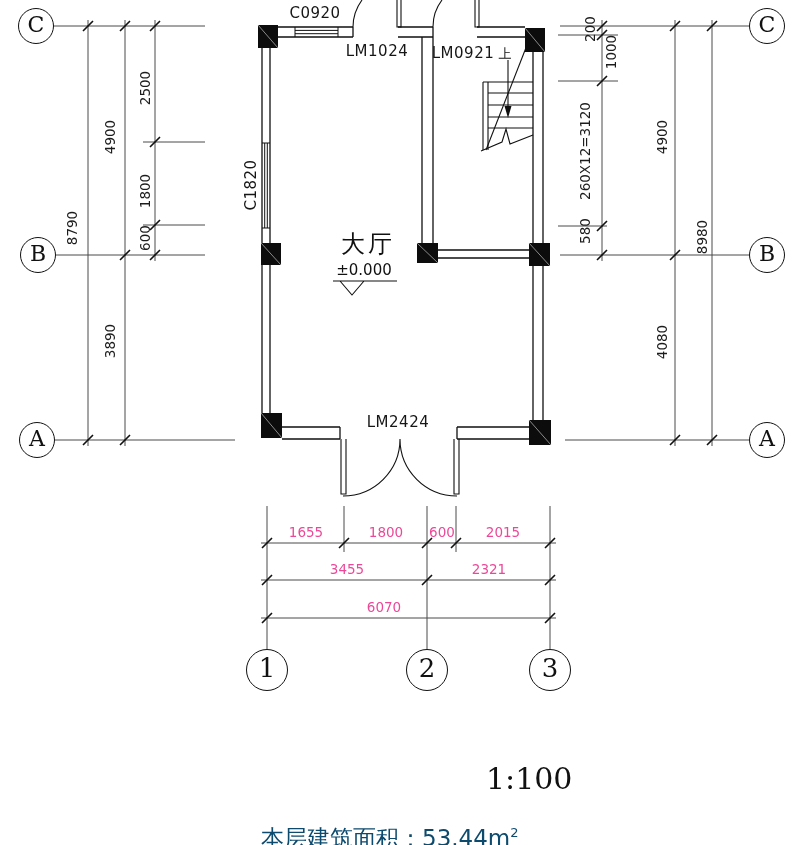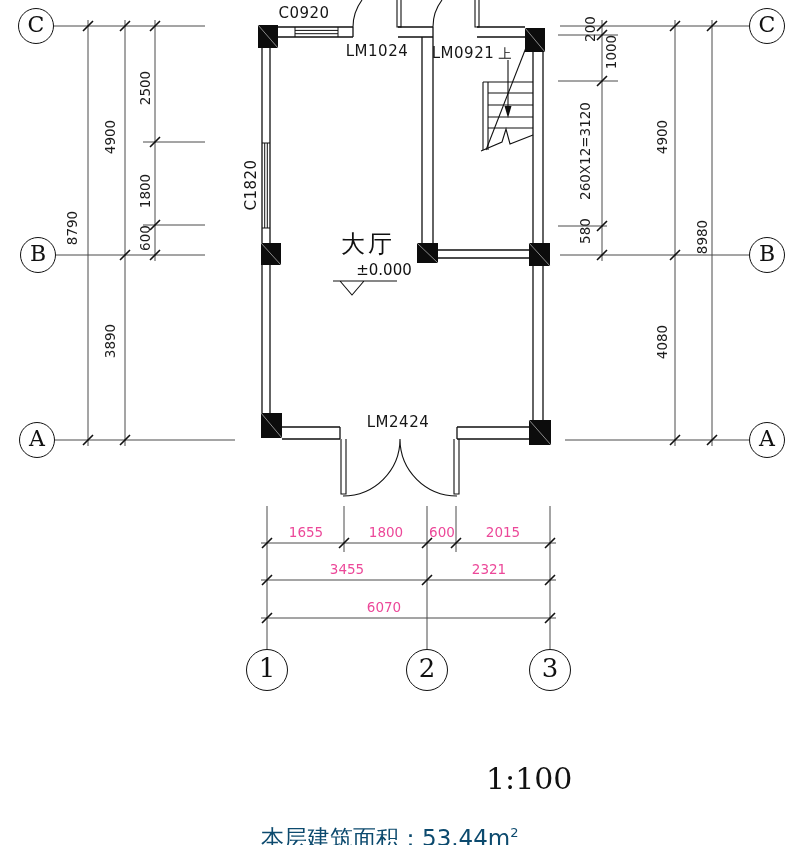--- a/index.html
+++ b/index.html
@@ -133,28 +133,28 @@
   <div class="dimv" style="left:702px;top:237px">8980</div>
 
   <div class="dimh" style="left:306px;top:524px">1655</div>
   <div class="dimh" style="left:386px;top:524px">1800</div>
   <div class="dimh" style="left:442px;top:524px">600</div>
   <div class="dimh" style="left:503px;top:524px">2015</div>
   <div class="dimh" style="left:347px;top:561px">3455</div>
   <div class="dimh" style="left:489px;top:561px">2321</div>
   <div class="dimh" style="left:384px;top:599px">6070</div>
 
-  <div class="lbl" style="left:304px;top:4px">C0920</div>
+  <div class="lbl" style="left:315px;top:4px">C0920</div>
   <div class="lbl" style="left:377px;top:42px">LM1024</div>
   <div class="lbl" style="left:463px;top:44px">LM0921</div>
   <div class="lblv" style="left:251px;top:185px">C1820</div>
   <div class="lbl" style="left:398px;top:413px">LM2424</div>
 
   <div class="room-name" style="left:368px;top:228px">大厅</div>
-  <div class="room-level" style="left:384px;top:261px">±0.000</div>
+  <div class="room-level" style="left:364px;top:261px">±0.000</div>
   <div class="stair-dir" style="left:505px;top:45px">上</div>
 
   <div class="scale">1:100</div>
   <div class="area">
     <span>本层建筑面积：</span><span>53.44m</span><sup>2</sup>
   </div>
 
 </div>
 
 </body></html>

